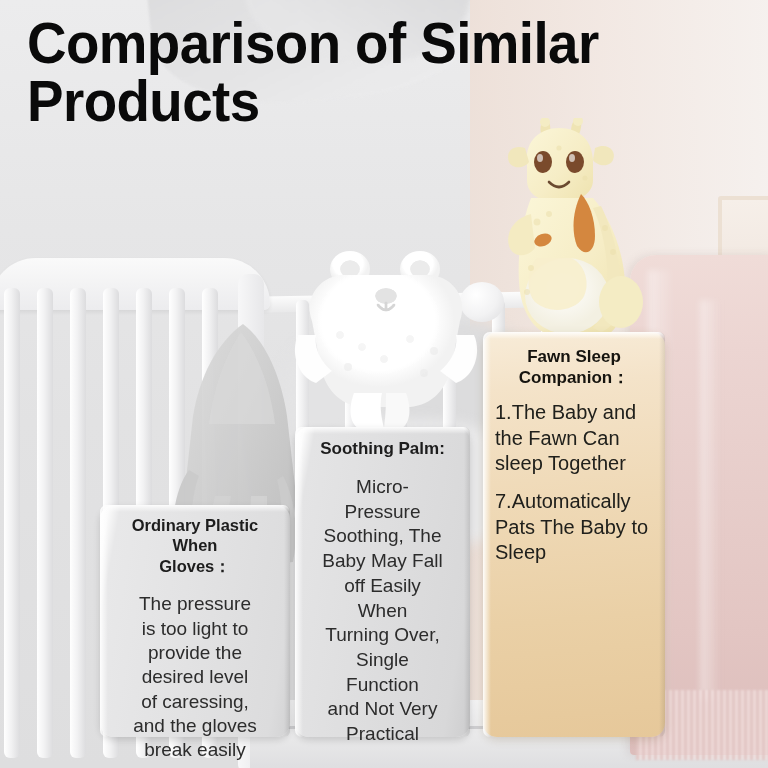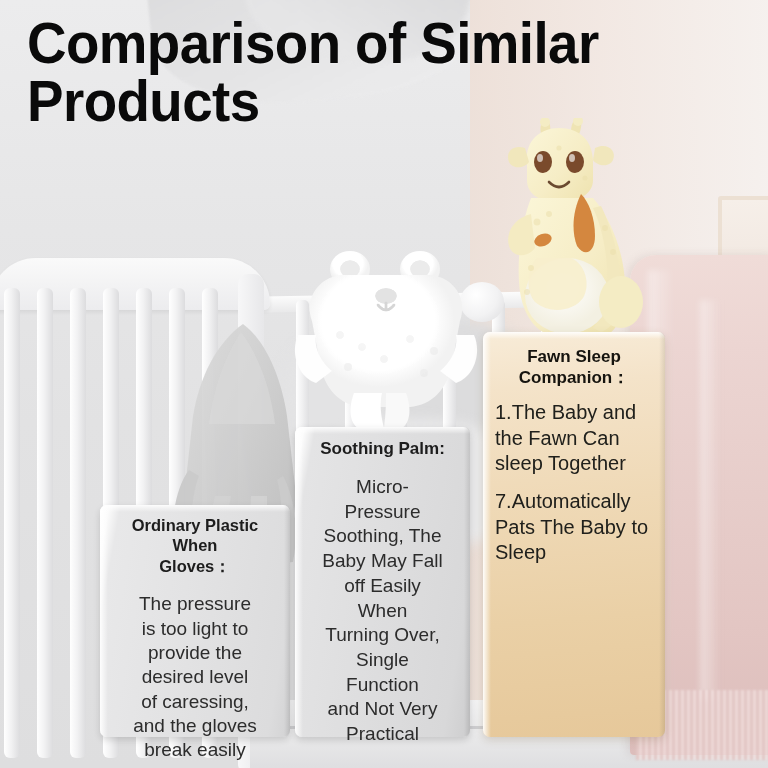--- a/index.html
+++ b/index.html
@@ -162,21 +162,21 @@
     text-shadow: 0 1px 2px rgba(255,255,255,.35);
     white-space: pre-line;
     transform: scaleX(.96);
     transform-origin: left top;
   }
 
   
   .panel {
     position: absolute;
     box-sizing: border-box;
-    border-radius: 7px;
+    border-radius: 14px;
   }
   .panel .inner {
     position: absolute;
     inset: 0;
     padding: 12px 11px 10px;
     box-sizing: border-box;
     text-align: center;
   }
   .panel h3 {
     margin: 0 0 9px 0;

